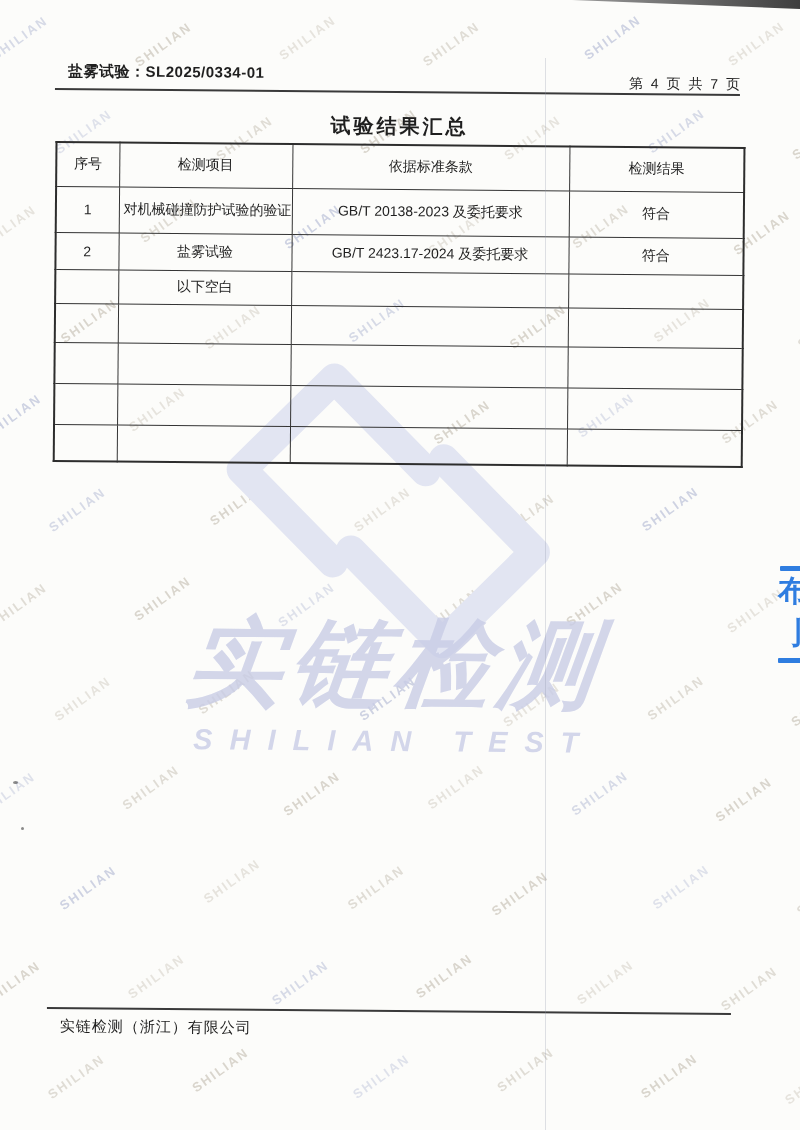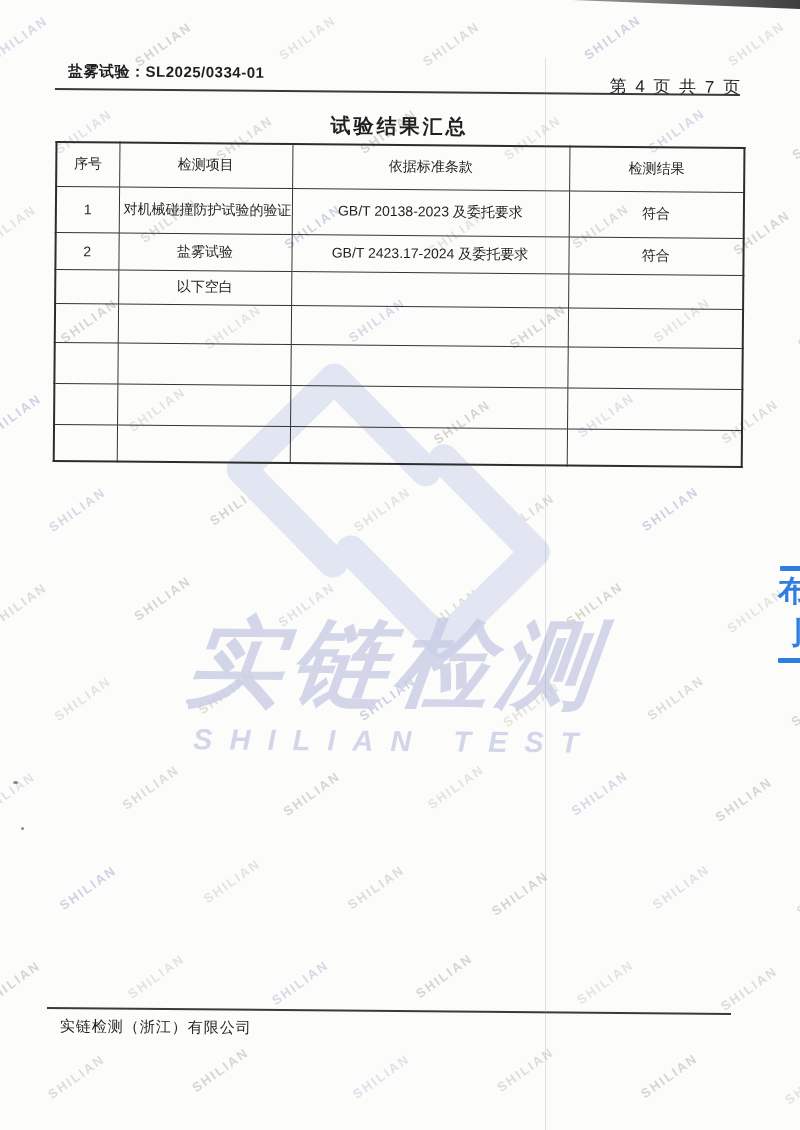--- a/index.html
+++ b/index.html
@@ -31,21 +31,21 @@
   .brand-en{
     position:absolute;left:0;right:0;top:722px;text-align:center;
     font-size:29px;font-weight:bold;font-style:italic;letter-spacing:17px;
     opacity:.85;
   }
   .logo-svg{position:absolute;left:222px;top:358px;}
   
   .content{position:absolute;inset:0;z-index:2;}
   .hdr-report{position:absolute;left:68px;top:62px;font-size:15px;font-weight:bold;letter-spacing:.5px;}
   .hdr-report .val{font-weight:bold;}
-  .hdr-page{position:absolute;right:58px;top:70px;font-size:17px;letter-spacing:2px;}
+  .hdr-page{position:absolute;right:58px;top:70px;font-size:14px;letter-spacing:2px;}
   .hdr-rule{position:absolute;left:55px;top:88px;width:685px;height:2px;background:#3a3a3a;}
   .doc-title{
     position:absolute;left:0;right:0;top:110px;text-align:center;
     font-size:20px;font-weight:bold;letter-spacing:3px;
   }
   .result-table{
     position:absolute;left:56px;top:141px;width:688px;
     border-collapse:collapse;table-layout:fixed;
     font-size:14px;
   }

